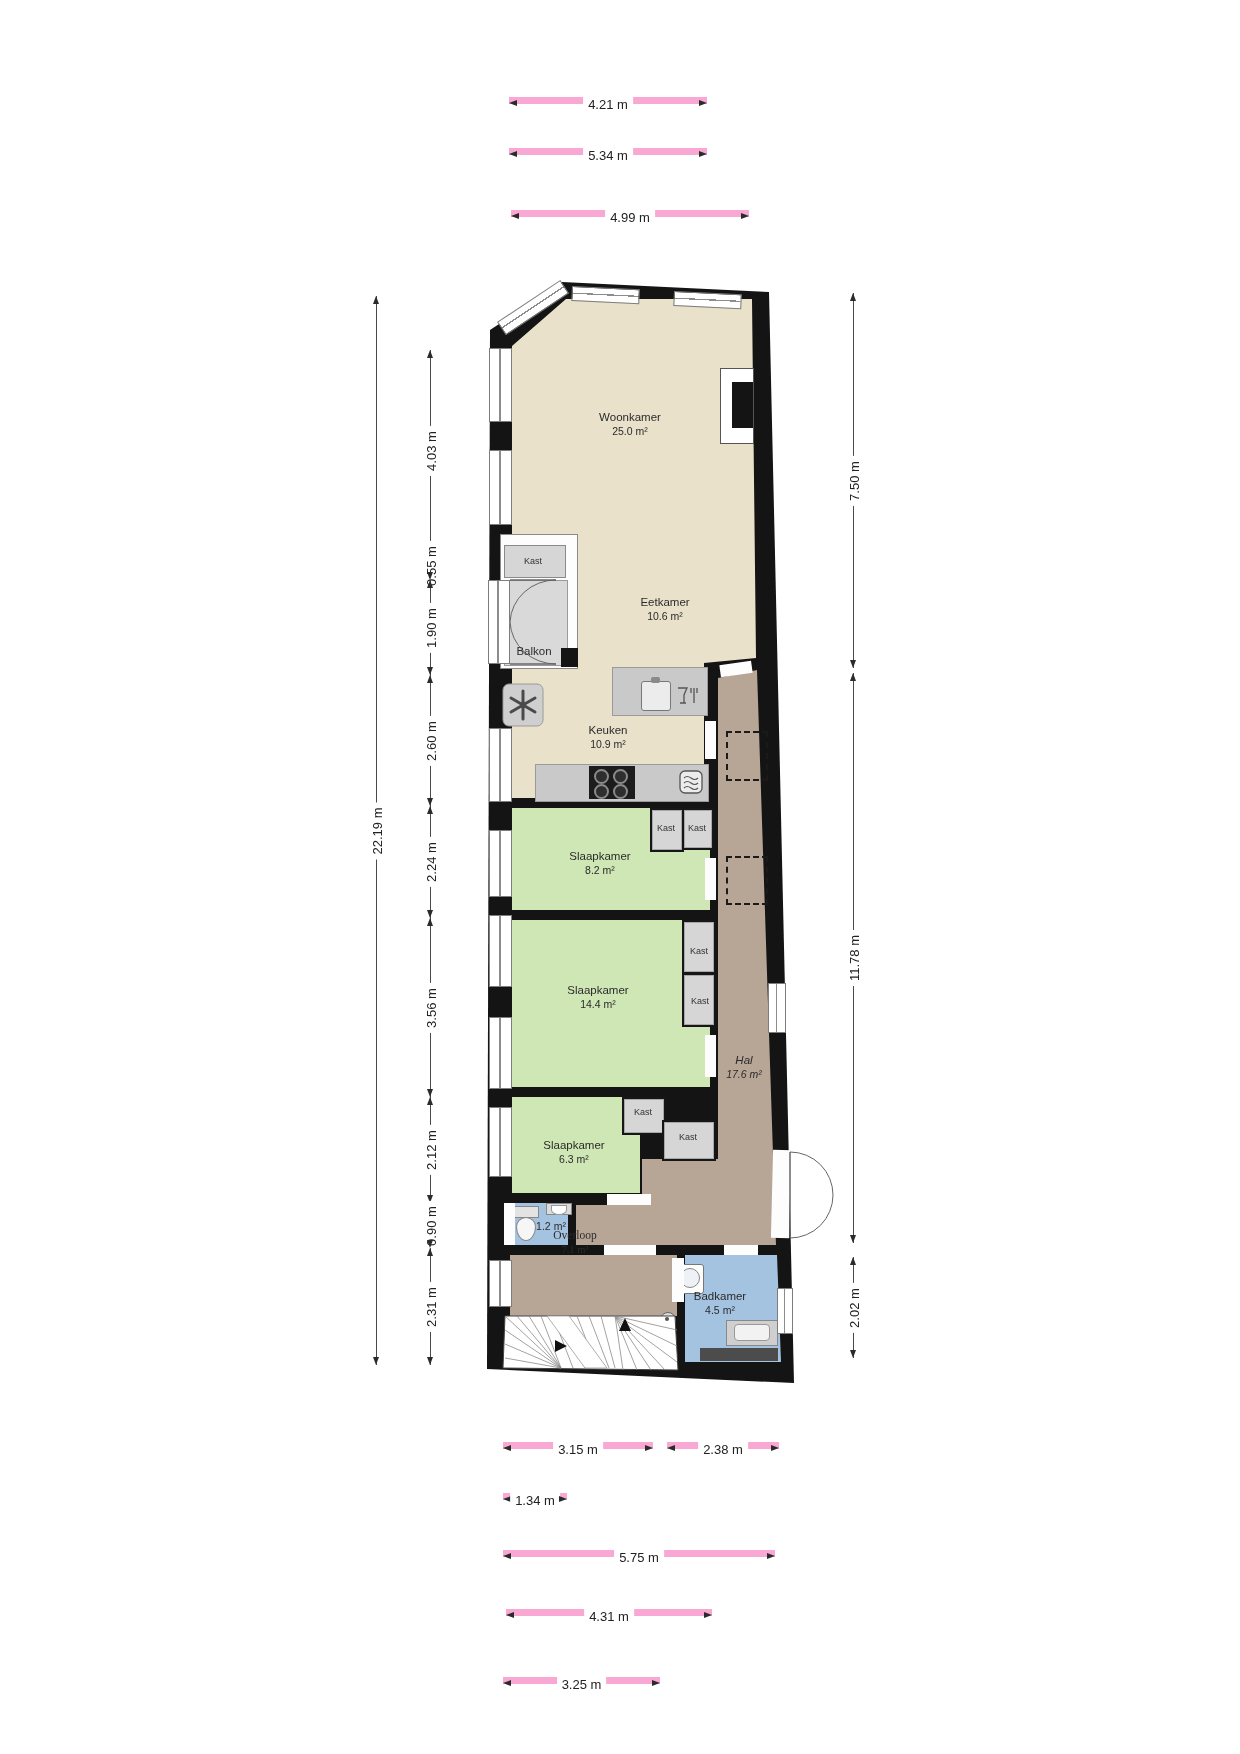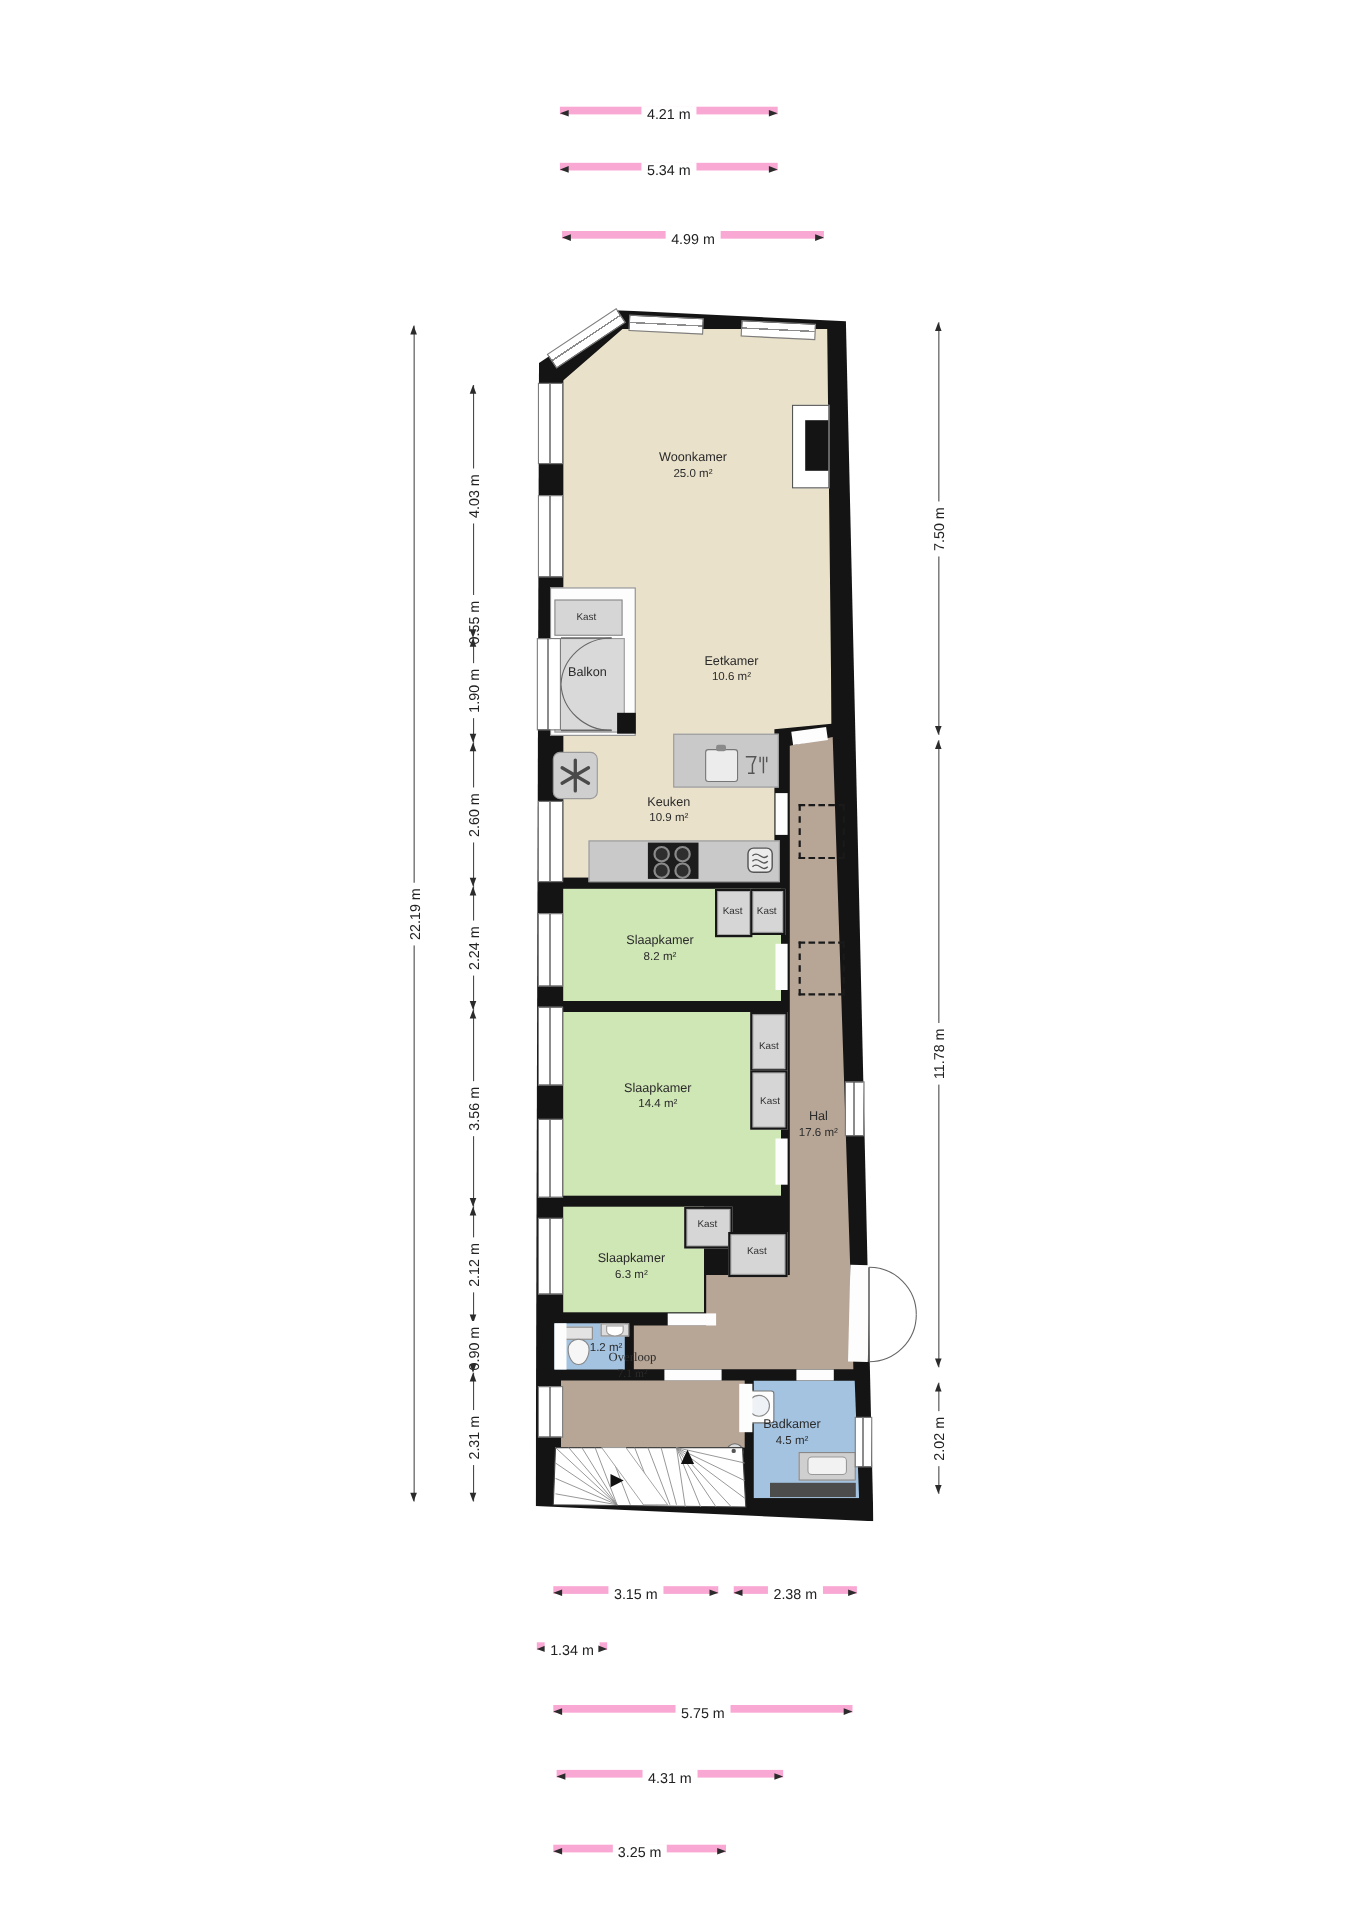--- a/index.html
+++ b/index.html
@@ -64,21 +64,21 @@
   <div class="abs dim-h" style="left:511px;top:210px;width:238px;">
       <span class="dim-label">4.99 m</span>
     </div>
 
   <div class="abs dim-h" style="left:503px;top:1442px;width:150px;">
       <span class="dim-label">3.15 m</span>
     </div>
   <div class="abs dim-h" style="left:667px;top:1442px;width:112px;">
       <span class="dim-label">2.38 m</span>
     </div>
-  <div class="abs dim-h" style="left:488px;top:1493px;width:64px;text-align:right;">
+  <div class="abs dim-h" style="left:503px;top:1493px;width:64px;text-align:right;">
       <span class="dim-label">1.34 m</span>
     </div>
   <div class="abs dim-h" style="left:503px;top:1550px;width:272px;">
       <span class="dim-label">5.75 m</span>
     </div>
   <div class="abs dim-h" style="left:506px;top:1609px;width:206px;">
       <span class="dim-label">4.31 m</span>
     </div>
   <div class="abs dim-h" style="left:503px;top:1659px;width:157px;margin-top:18px;">
       <span class="dim-label">3.25 m</span>
@@ -281,36 +281,36 @@
     <span class="area">8.2 m²</span>
   </div>
   <div class="abs room-label" style="left:598px;top:997px;">
     <span>Slaapkamer</span>
     <span class="area">14.4 m²</span>
   </div>
   <div class="abs room-label" style="left:574px;top:1152px;">
     <span>Slaapkamer</span>
     <span class="area">6.3 m²</span>
   </div>
-  <div class="abs room-label" style="left:744px;top:1023px;">
+  <div class="abs room-label" style="left:744px;top:1067px;font-style:italic;">
     <span>Hal</span>
     <span class="area">17.6 m²</span>
   </div>
   <div class="abs room-label" style="left:575px;top:1242px;font-family:Liberation Serif, serif;">
     <span>Overloop</span>
     <span class="area">7.1 m²</span>
   </div>
   <div class="abs room-label" style="left:720px;top:1303px;">
     <span>Badkamer</span>
     <span class="area">4.5 m²</span>
   </div>
   <div class="abs room-label" style="left:551px;top:1226px;text-align:right;">
     <span class="area">1.2 m²</span>
   </div>
-  <div class="abs room-label" style="left:534px;top:612px;">
+  <div class="abs room-label" style="left:534px;top:651px;">
     <span>Balkon</span>
   </div>
 
   <div class="abs kast-label" style="left:533px;top:561px;"><span>Kast</span></div>
   <div class="abs kast-label" style="left:666px;top:828px;"><span>Kast</span></div>
   <div class="abs kast-label" style="left:697px;top:828px;"><span>Kast</span></div>
   <div class="abs kast-label" style="left:699px;top:951px;"><span>Kast</span></div>
   <div class="abs kast-label" style="left:700px;top:1001px;"><span>Kast</span></div>
   <div class="abs kast-label" style="left:643px;top:1112px;"><span>Kast</span></div>
   <div class="abs kast-label" style="left:688px;top:1137px;"><span>Kast</span></div>

